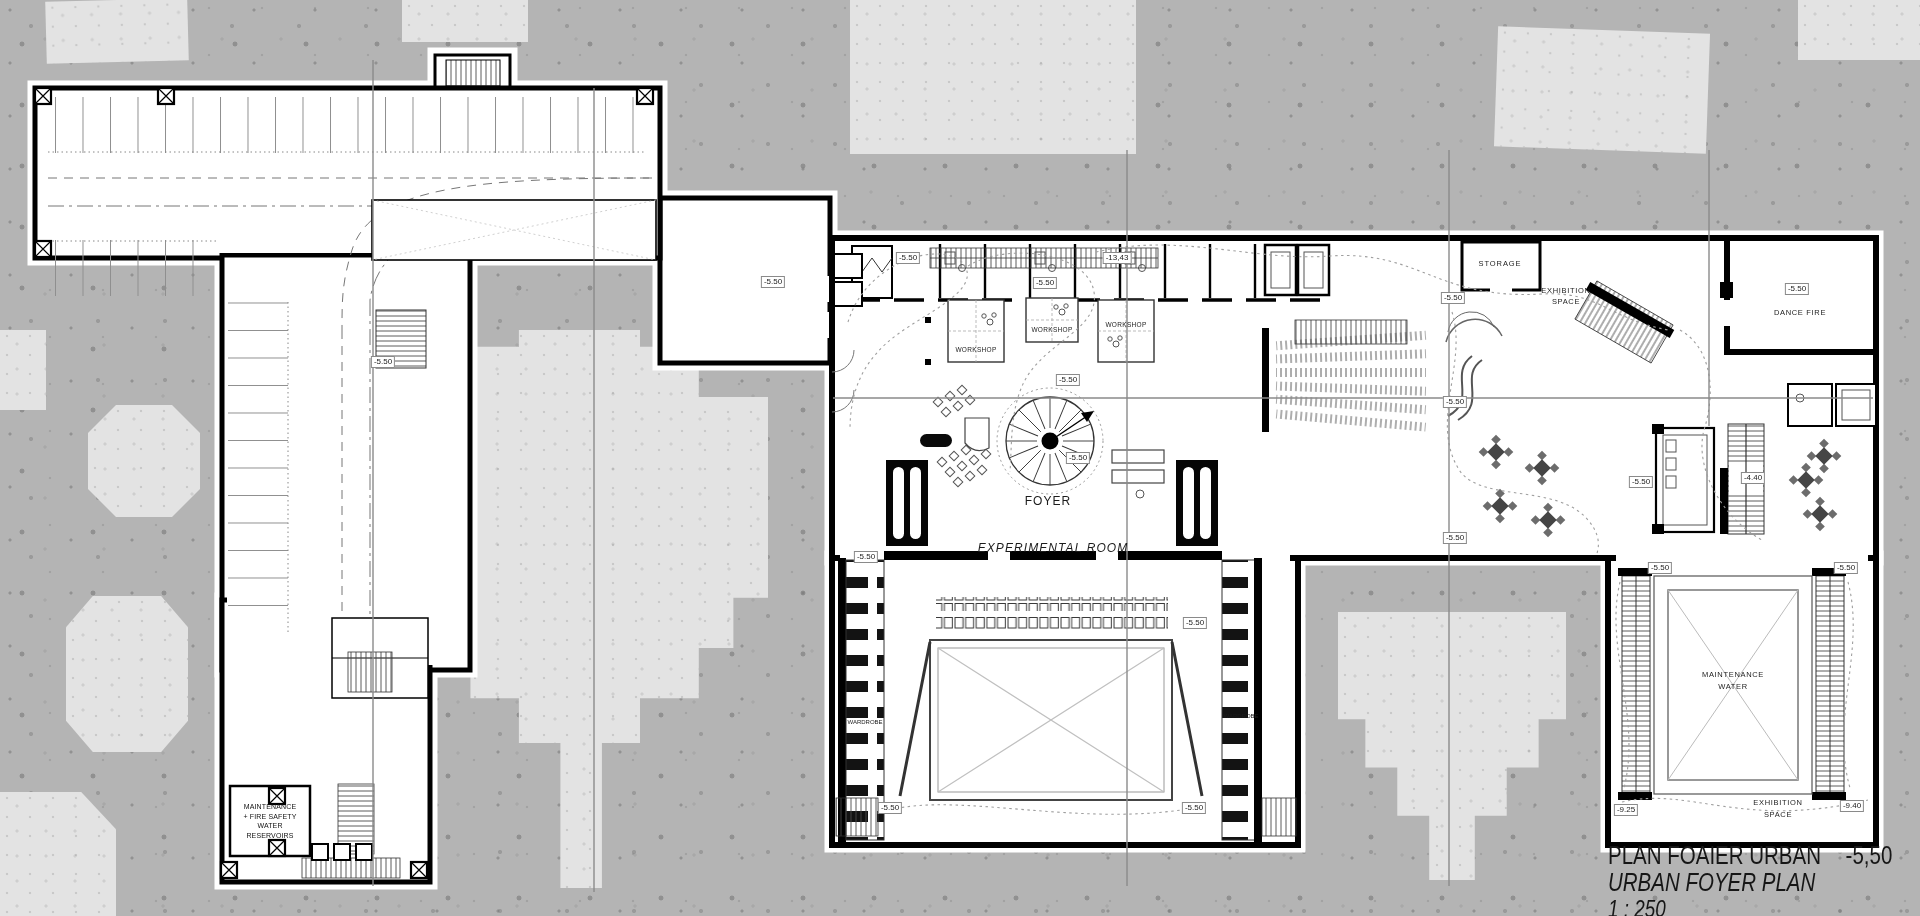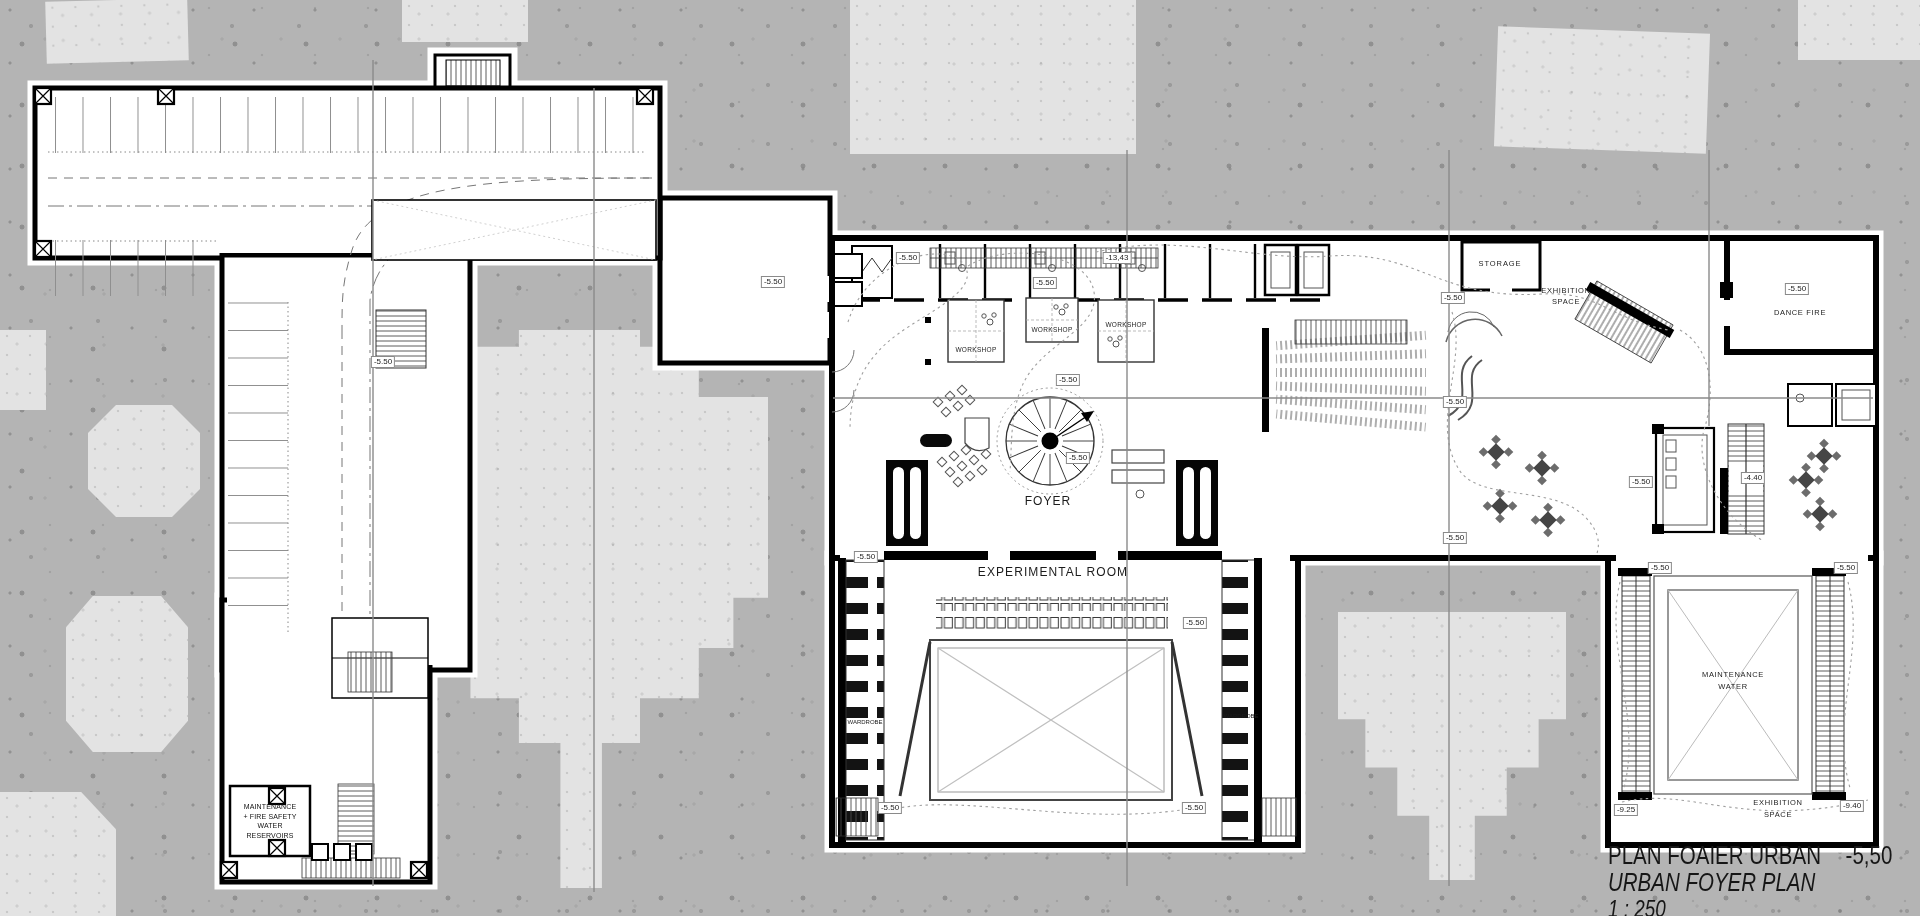--- a/index.html
+++ b/index.html
@@ -366,21 +366,21 @@
   <div class="labels">
 
     <div class="rl bold" style="left:1500px;top:263px;font-size:7.5px;">STORAGE</div>
     <div class="rl" style="left:1566px;top:290px;font-size:7.5px;">EXHIBITION</div>
     <div class="rl" style="left:1566px;top:301px;font-size:7.5px;">SPACE</div>
     <div class="rl" style="left:1800px;top:312px;font-size:7.5px;">DANCE FIRE</div>
     <div class="rl sm" style="left:976px;top:349px;">WORKSHOP</div>
     <div class="rl sm" style="left:1052px;top:329px;">WORKSHOP</div>
     <div class="rl sm" style="left:1126px;top:324px;">WORKSHOP</div>
     <div class="rl" style="left:1048px;top:501px;">FOYER</div>
-    <div class="rl" style="left:1053px;top:572px;">EXPERIMENTAL ROOM</div>
+    <div class="rl" style="left:1053px;top:548px;font-style:italic;">EXPERIMENTAL ROOM</div>
     <div class="rl" style="left:865px;top:722px;font-size:6px;letter-spacing:0;">WARDROBE</div>
     <div class="rl" style="left:1241px;top:716px;font-size: 6px;letter-spacing:0;">WARDROBE</div>
     <div class="rl" style="left:1733px;top:674px;font-size:7.5px;">MAINTENANCE</div>
     <div class="rl" style="left:1733px;top:686px;font-size:7.5px;">WATER</div>
     <div class="rl" style="left:1778px;top:802px;font-size:7.5px;">EXHIBITION</div>
     <div class="rl" style="left:1778px;top:814px;font-size:7.5px;">SPACE</div>
 
     <div class="maint" style="left:270px;top:821px;">
       <div>MAINTENANCE</div>
       <div>+ FIRE SAFETY</div>

